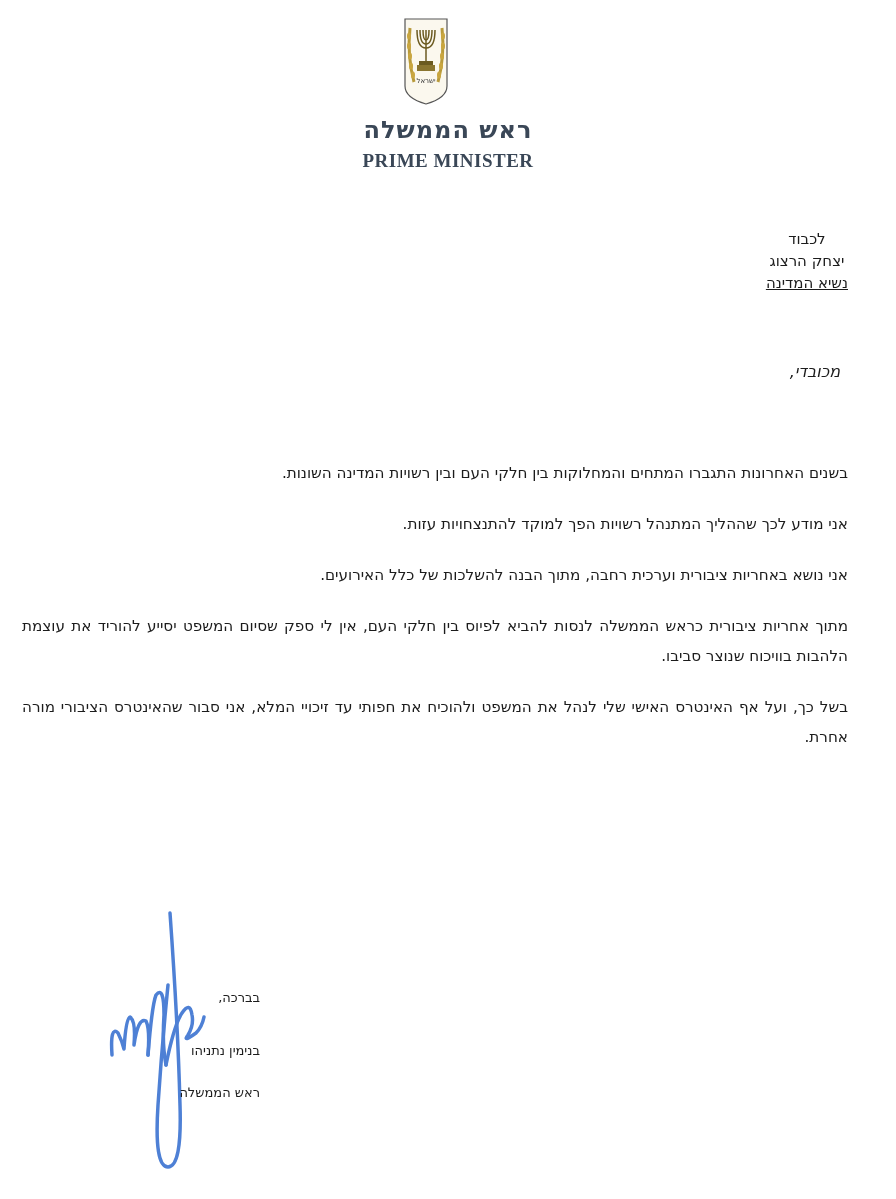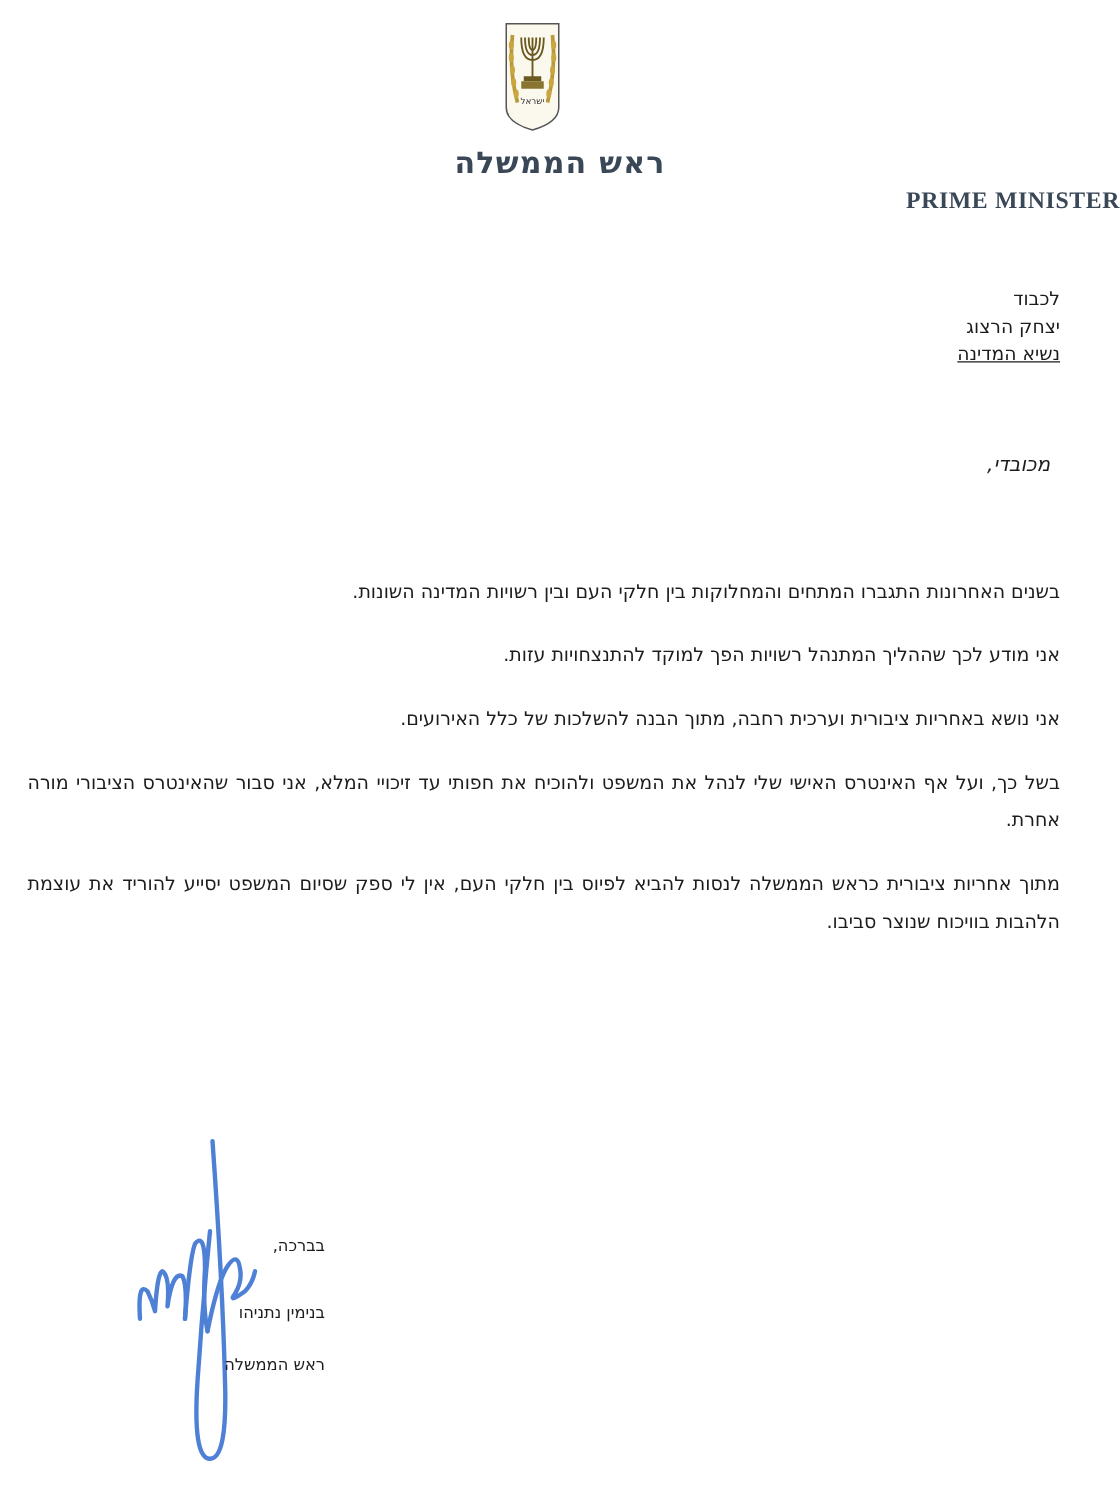--- a/index.html
+++ b/index.html
@@ -35,41 +35,41 @@
       font-family: "DejaVu Sans", sans-serif;
       font-weight: bold;
       font-size: 24px;
       color: #3a4757;
       letter-spacing: 1px;
     }
     .office-en {
       position: absolute;
       left: 0; right: 0;
       top: 150px;
-      text-align: right;
+      text-align: center;
       font-family: "Liberation Serif", "DejaVu Serif", serif;
       font-weight: bold;
       font-size: 19px;
       color: #3a4757;
       letter-spacing: 0.5px;
     }
     .date-block {
       position: absolute;
       left: 170px; top: 228px;
       width: 135px;
       direction: rtl;
       text-align: right;
       font-size: 15px;
       line-height: 20px;
     }
     .recipient {
       position: absolute;
       right: 48px; top: 228px;
       direction: rtl;
-      text-align: right;
+      text-align: center;
       font-size: 15px;
       line-height: 22px;
     }
     .recipient .underline {
       text-decoration: underline;
     }
     .salutation {
       position: absolute;
       right: 56px; top: 362px;
       direction: rtl;
@@ -149,22 +149,22 @@
     <div>יצחק  הרצוג</div>
     <div class="underline">נשיא המדינה</div>
   </div>
 
   <div class="salutation">מכובדי,</div>
 
   <div class="body-text">
     <p>בשנים האחרונות התגברו המתחים והמחלוקות בין חלקי העם ובין רשויות המדינה השונות.</p>
     <p>אני מודע לכך שההליך המתנהל רשויות הפך למוקד להתנצחויות עזות.</p>
     <p>אני נושא באחריות ציבורית וערכית רחבה, מתוך הבנה להשלכות של כלל האירועים.</p>
+    <p>מתוך אחריות ציבורית כראש הממשלה לנסות להביא לפיוס בין חלקי העם, אין לי ספק שסיום המשפט יסייע להוריד את עוצמת הלהבות בוויכוח שנוצר סביבו.</p>
     <p>בשל כך, ועל אף האינטרס האישי שלי לנהל את המשפט ולהוכיח את חפותי עד זיכויי המלא, אני סבור שהאינטרס הציבורי מורה אחרת.</p>
-    <p>מתוך אחריות ציבורית כראש הממשלה לנסות להביא לפיוס בין חלקי העם, אין לי ספק שסיום המשפט יסייע להוריד את עוצמת הלהבות בוויכוח שנוצר סביבו.</p>
   </div>
 
   <svg class="signature" viewBox="0 0 120 280">
     <g fill="none" stroke="#3b73d1" stroke-width="3.5" stroke-linecap="round" stroke-linejoin="round" opacity="0.9">
       <path d="M62 8 Q70 120 72 200 Q74 262 60 262 Q46 262 50 200 Q54 140 60 80"></path>
       <path d="M4 150 Q2 120 10 128 Q14 136 16 144 Q18 112 22 112 Q28 116 26 140 Q30 112 38 116 Q42 124 40 150"></path>
       <path d="M40 150 Q44 100 48 90 Q56 80 56 110 Q54 140 58 160"></path>
       <path d="M58 160 Q66 120 74 108 Q82 96 84 110 Q86 120 80 130 Q74 138 88 128 Q94 122 96 112"></path>
     </g>
   </svg>

